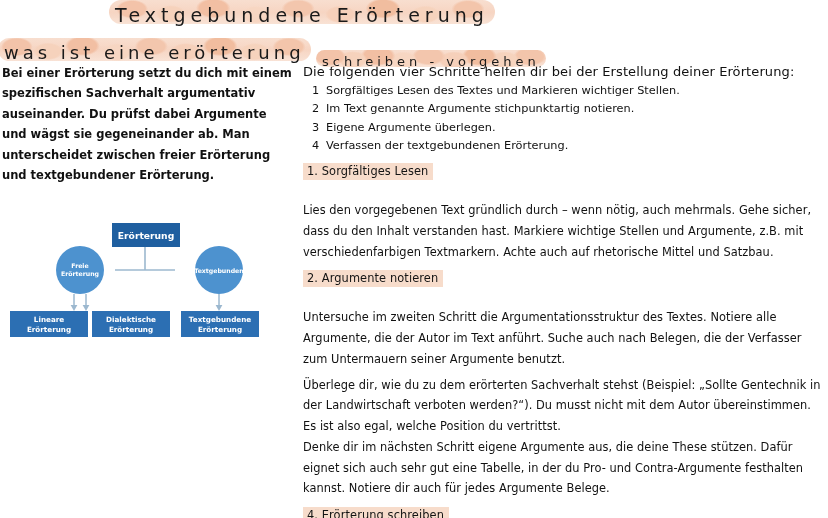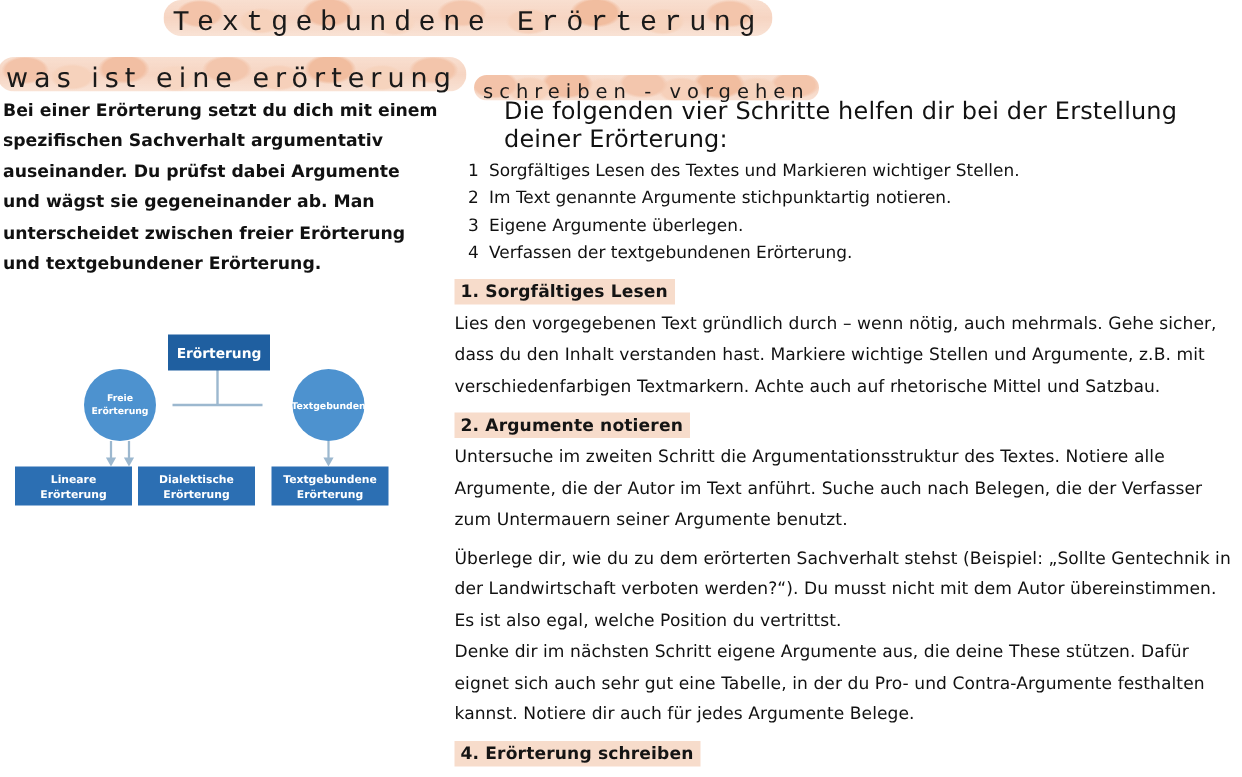--- a/index.html
+++ b/index.html
@@ -50,21 +50,20 @@
       linear-gradient(180deg, rgba(246,212,192,0.75) 0%, rgba(244,202,179,0.80) 50%, rgba(246,214,195,0.70) 100%);
     border-radius: 12px;
   }
 
   #main-title {
     position: absolute;
     left: 115px;
     top: 4px;
     font-size: 19px;
     letter-spacing: 5px;
-    font-family: Liberation Mono, monospace;
   }
   #left-subtitle {
     position: absolute;
     left: 4px;
     top: 42px;
     font-size: 18px;
     letter-spacing: 4px;
   }
   #right-subtitle {
     position: absolute;
@@ -104,26 +103,25 @@
   #diagram {
     position: relative;
     width: 290px;
     height: 130px;
     margin-top: 27px;
   }
   #diagram svg { display: block; }
 
   
   #steps-intro {
-    font-size: 16px;
+    font-size: 13px;
     color: #111;
     font-weight: 400;
     margin-bottom: 3px;
     letter-spacing: 0.1px;
-    margin-left: 33px;
   }
   .step-row {
     display: flex;
     font-size: 11.3px;
     color: #111;
     line-height: 1.62;
     font-weight: 400;
   }
   .step-num {
     width: 23px;
@@ -132,25 +130,25 @@
     padding-left: 9px;
     box-sizing: border-box;
   }
   .step-label { flex: 1 1 auto; }
 
   
   .section { margin-top: 5px; }
   .section-heading {
     display: inline-block;
     font-size: 11.4px;
-    font-weight: 700;
+    font-weight: 400;
     color: #141414;
     background: #f7dccb;
     padding: 1px 5px 2px 4px;
-    margin-bottom: 2px;
+    margin-bottom: 20px;
     letter-spacing: 0.1px;
   }
   .section-body {
     font-size: 11.4px;
     color: #111;
     line-height: 1.82;
     font-weight: 400;
     letter-spacing: 0.05px;
   }
   .section-body p { margin: 0; }

